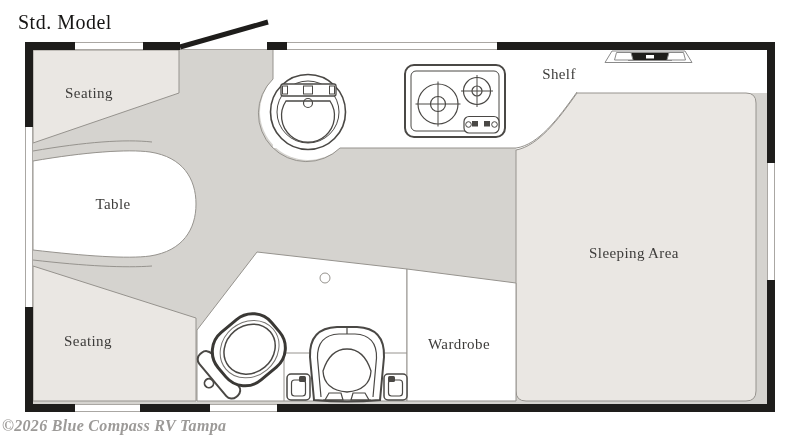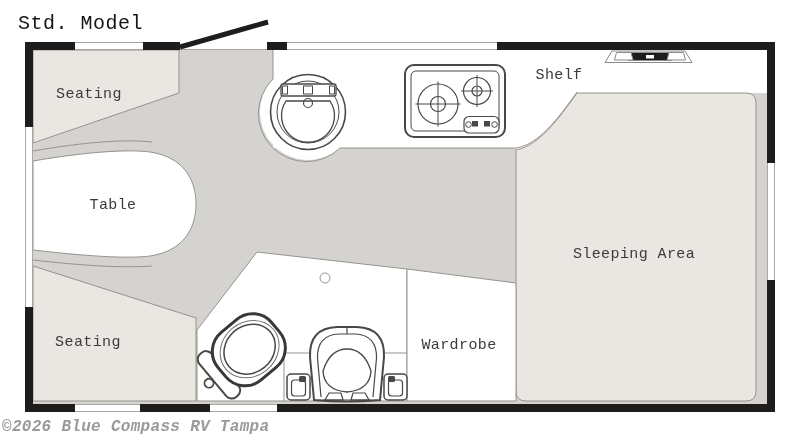--- a/index.html
+++ b/index.html
@@ -1,17 +1,17 @@
 <!DOCTYPE html>
 <html style="--wall: #1e1d1b; --floor: #d5d3cf; --furniture: #eae7e3; --fixture: #ffffff; --outline: #96938e; --icon: #4a4845; --label: #3d3c3a; --watermark: #9c9a98;"><head>
 <meta charset="utf-8">
 <style>
   html,body{margin:0;padding:0;background:#ffffff;}
   .stage{position:relative;width:784px;height:442px;background:#ffffff;overflow:hidden;
-         font-family:Liberation Mono, monospace;}
+         font-family:Liberation Serif, serif;}
   svg{position:absolute;left:0;top:0;}
   .wall{fill:var(--wall);}
   .floor{fill:var(--floor);}
   .furn{fill:var(--furniture);stroke:var(--outline);stroke-width:1;}
   .fix{fill:var(--fixture);stroke:var(--outline);stroke-width:1;}
   .fixnostroke{fill:var(--fixture);}
   .oln{fill:none;stroke:var(--outline);stroke-width:1;}
   .winline{fill:none;stroke:#aaa7a3;stroke-width:1;}
   .ico{stroke:var(--icon);fill:none;}
   .icofill{fill:var(--icon);}

